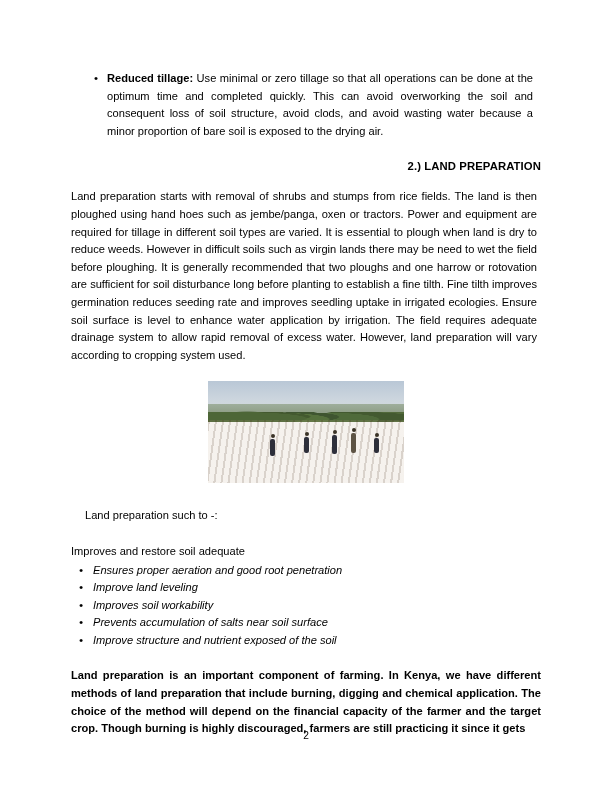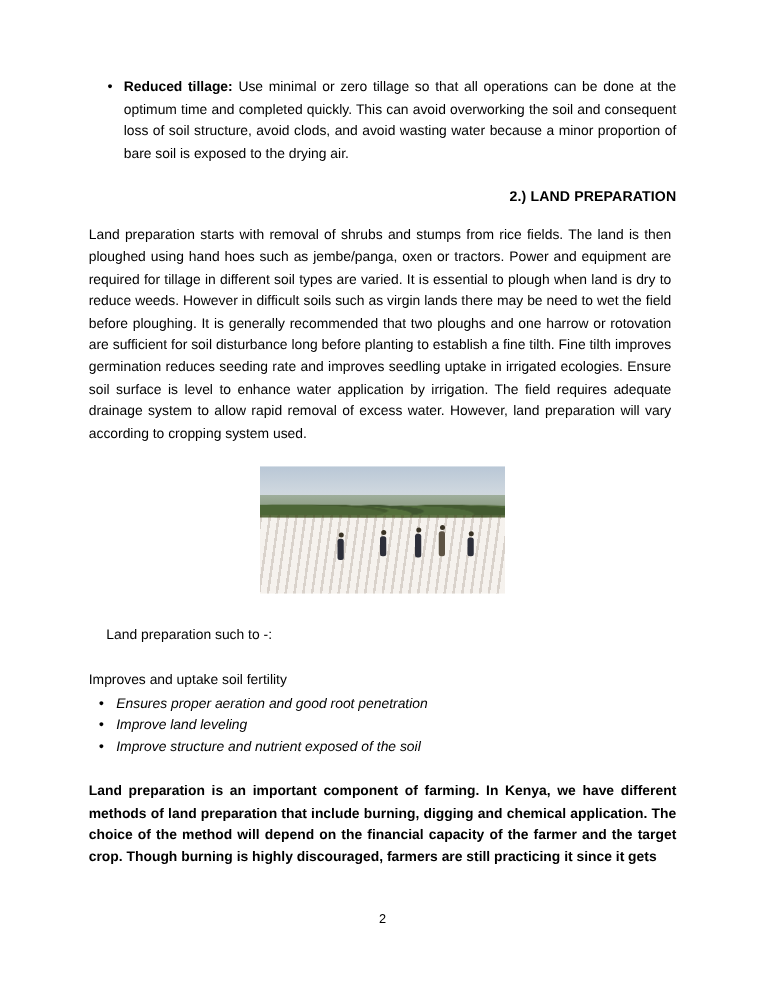--- a/index.html
+++ b/index.html
@@ -23,21 +23,21 @@
     background: #ffffff;
   }
   .content {
     position: absolute;
     left: 71px;
     top: 62px;
     width: 470px;
   }
   
   ul.top-bullets {
-    margin: 0;
+    margin: 8px;
     padding: 0 0 0 28px;
     list-style: none;
   }
   ul.top-bullets > li {
     position: relative;
     font-size: 11.1px;
     line-height: 17.6px;
     text-align: justify;
     color: #000;
   }
@@ -197,25 +197,27 @@
         <div class="person" style="left:62px; top:58px; height:17px;"></div>
         <div class="person" style="left:96px; top:56px; height:16px;"></div>
         <div class="person" style="left:124px; top:54px; height:19px;"></div>
         <div class="person" style="left:143px; top:52px; height:20px; background:#5d5344;"></div>
         <div class="person" style="left:166px; top:57px; height:15px;"></div>
       </div>
     </div>
 
     <div class="caption-line">Land preparation such to -:</div>
 
-    <p class="lead-in">Improves and uptake  soil fertility</p>
+    <p class="lead-in">Improves and restore  soil adequate</p>
 
     <ul class="benefits">
       <li>Ensures proper aeration and good root penetration</li>
       <li>Improve land leveling</li>
+      <li>Improves soil workability</li>
+      <li>Prevents accumulation of salts near soil surface</li>
       <li>Improve structure and nutrient exposed of the soil</li>
     </ul>
 
     <p class="closing-par">Land preparation is an important component of farming. In Kenya, we have different methods of land preparation that include burning, digging and chemical application. The choice of the method will depend on the financial capacity of the farmer and the target crop. Though burning is highly discouraged, farmers are still practicing it since it gets</p>
 
   </div>
 
   <div class="page-number">2</div>
 </div>
 

